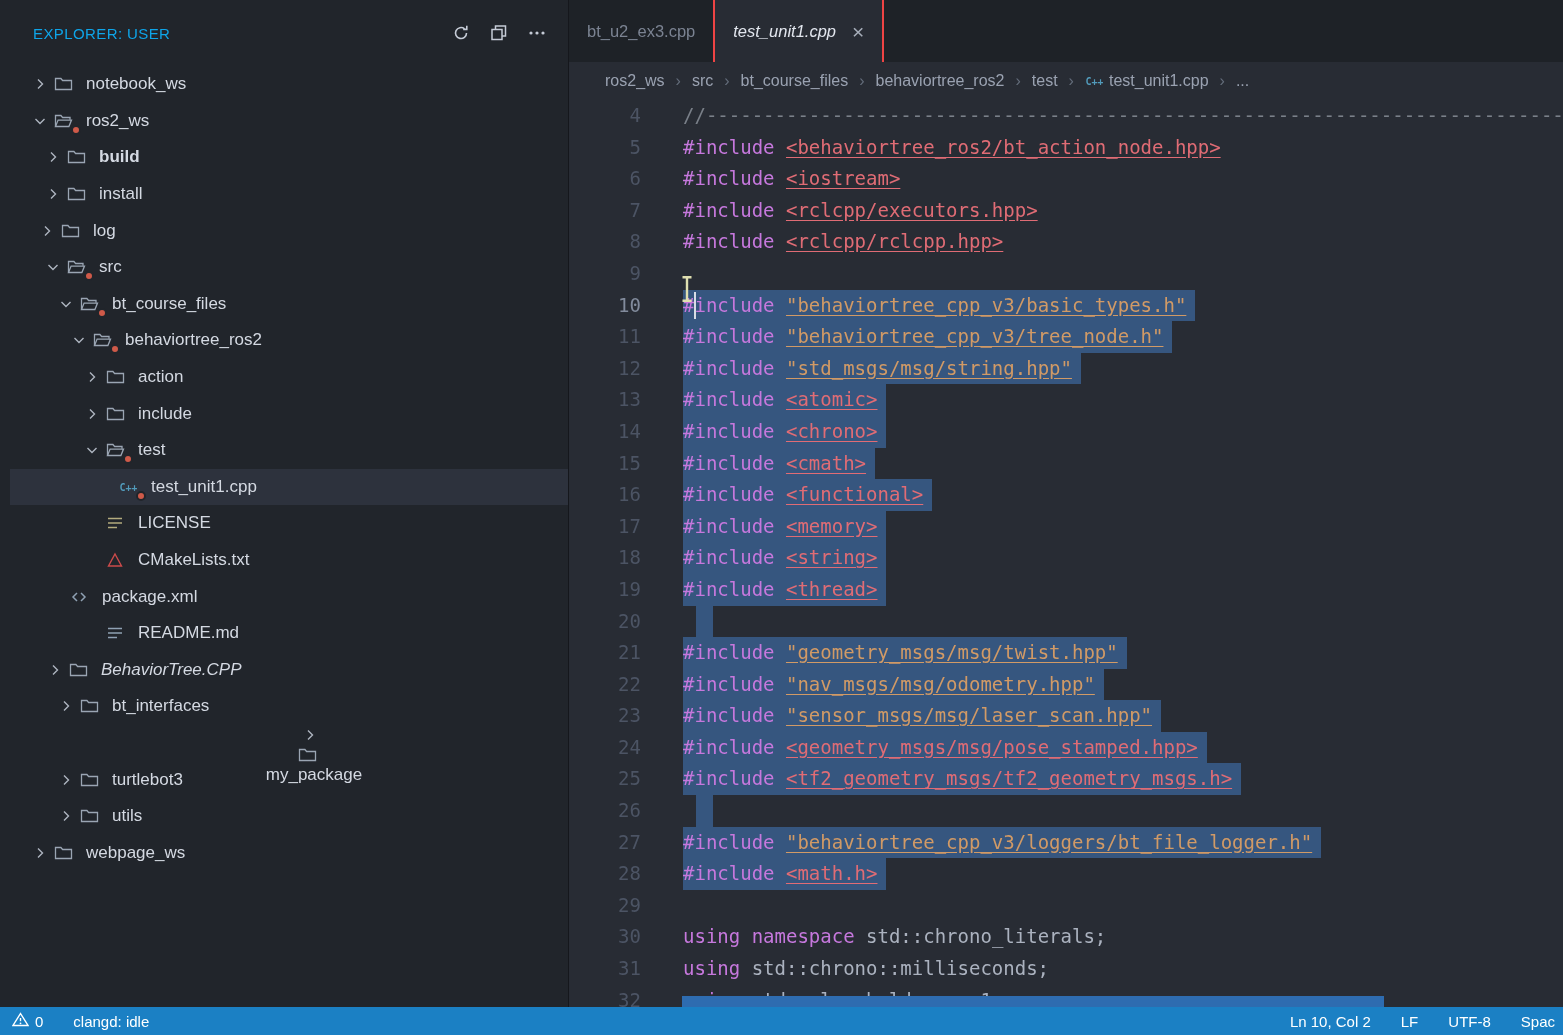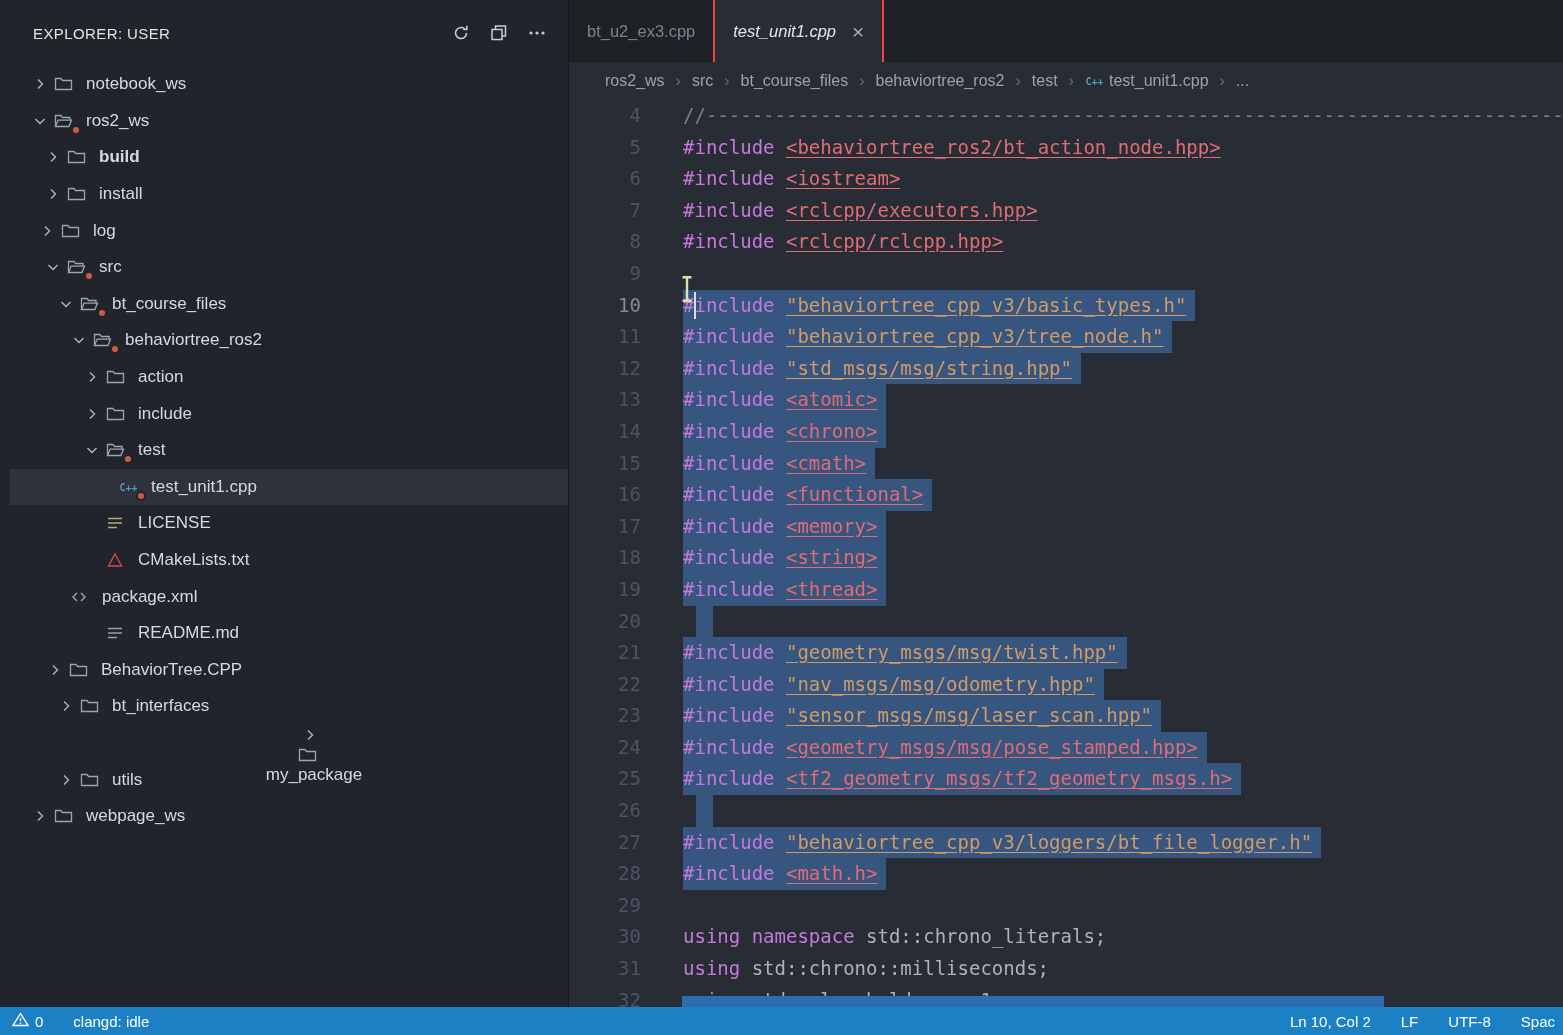--- a/index.html
+++ b/index.html
@@ -7,21 +7,21 @@
 
   .app { width:1563px; height:1035px; display:flex; flex-direction:column;
          background:#282c34; overflow:hidden; position:relative; }
   .main-row { flex:1; display:flex; min-height:0; }
 
   
   .sidebar { width:569px; flex:none; background:#21252b; border-right:1px solid #15171c;
              display:flex; flex-direction:column; overflow:hidden; }
   .sidebar-header { height:66px; flex:none; display:flex; align-items:center;
                     justify-content:space-between; padding:0 20px 0 33px; }
-  .sidebar-title { font-size:15px; color:#e5e5e5; letter-spacing:.4px; white-space:nowrap; }
+  .sidebar-title { font-size:15px; color:#0ea5e9; letter-spacing:.4px; white-space:nowrap; }
   .sidebar-actions { display:flex; gap:16px; align-items:center; }
   .action-btn { width:22px; height:22px; display:flex; align-items:center; justify-content:center; cursor:pointer; }
 
   .tree { flex:1; overflow:hidden; }
   .tree-row { height:36.6px; display:flex; align-items:center; cursor:pointer;margin-left:10px; }
   .tree-row.selected { background:#2d323d; }
   .chev { width:28px; height:20px; flex:none; display:flex; align-items:center; justify-content:center; }
   .ticon { width:24px; height:20px; flex:none; position:relative; display:flex; align-items:center; }
   .badge { position:absolute; right:-3px; bottom:-4px; width:10px; height:10px; border-radius:50%;
            background:var(--badge); border:2px solid #21252b; }
@@ -289,21 +289,21 @@
           </div>
           <div class="tree-row" style="padding-left: 68px;">
             <span class="chev"></span>
             <span class="ticon">
               <svg width="18" height="16" viewBox="0 0 18 16">
                 <path d="M2 3.5h14M2 8h14M2 12.5h9" stroke="#8fa1b3" stroke-width="1.6"></path>
               </svg>
             </span>
             <span class="tlabel">README.md</span>
           </div>
-          <div class="tree-row" style="padding-left: 31px;">
+          <div class="tree-row" style="padding-left: 31px; font-style: italic;">
             <span class="chev">
               <svg width="16" height="16" viewBox="0 0 16 16">
                 <path d="M6 3.5 L10.5 8 L6 12.5" fill="none" stroke="#aeb5c0" stroke-width="1.4"></path>
               </svg>
             </span>
             <span class="ticon">
               <svg width="19" height="16" viewBox="0 0 19 16">
                 <path d="M1.5 2.5h5.4l1.7 2h8.9v9H1.5z" fill="none" stroke="#9aa5b3" stroke-width="1.3"></path>
               </svg>
             </span>
@@ -327,20 +327,33 @@
               <svg width="16" height="16" viewBox="0 0 16 16">
                 <path d="M6 3.5 L10.5 8 L6 12.5" fill="none" stroke="#aeb5c0" stroke-width="1.4"></path>
               </svg>
             </span>
             <span class="ticon">
               <svg width="19" height="16" viewBox="0 0 19 16">
                 <path d="M1.5 2.5h5.4l1.7 2h8.9v9H1.5z" fill="none" stroke="#9aa5b3" stroke-width="1.3"></path>
               </svg>
             </span>
             <span class="tlabel">my_package</span>
+          </div>
+          <div class="tree-row" style="padding-left: 42px;">
+            <span class="chev">
+              <svg width="16" height="16" viewBox="0 0 16 16">
+                <path d="M6 3.5 L10.5 8 L6 12.5" fill="none" stroke="#aeb5c0" stroke-width="1.4"></path>
+              </svg>
+            </span>
+            <span class="ticon">
+              <svg width="19" height="16" viewBox="0 0 19 16">
+                <path d="M1.5 2.5h5.4l1.7 2h8.9v9H1.5z" fill="none" stroke="#9aa5b3" stroke-width="1.3"></path>
+              </svg>
+            </span>
+            <span class="tlabel">turtlebot3</span>
           </div>
           <div class="tree-row" style="padding-left: 42px;">
             <span class="chev">
               <svg width="16" height="16" viewBox="0 0 16 16">
                 <path d="M6 3.5 L10.5 8 L6 12.5" fill="none" stroke="#aeb5c0" stroke-width="1.4"></path>
               </svg>
             </span>
             <span class="ticon">
               <svg width="19" height="16" viewBox="0 0 19 16">
                 <path d="M1.5 2.5h5.4l1.7 2h8.9v9H1.5z" fill="none" stroke="#9aa5b3" stroke-width="1.3"></path>

